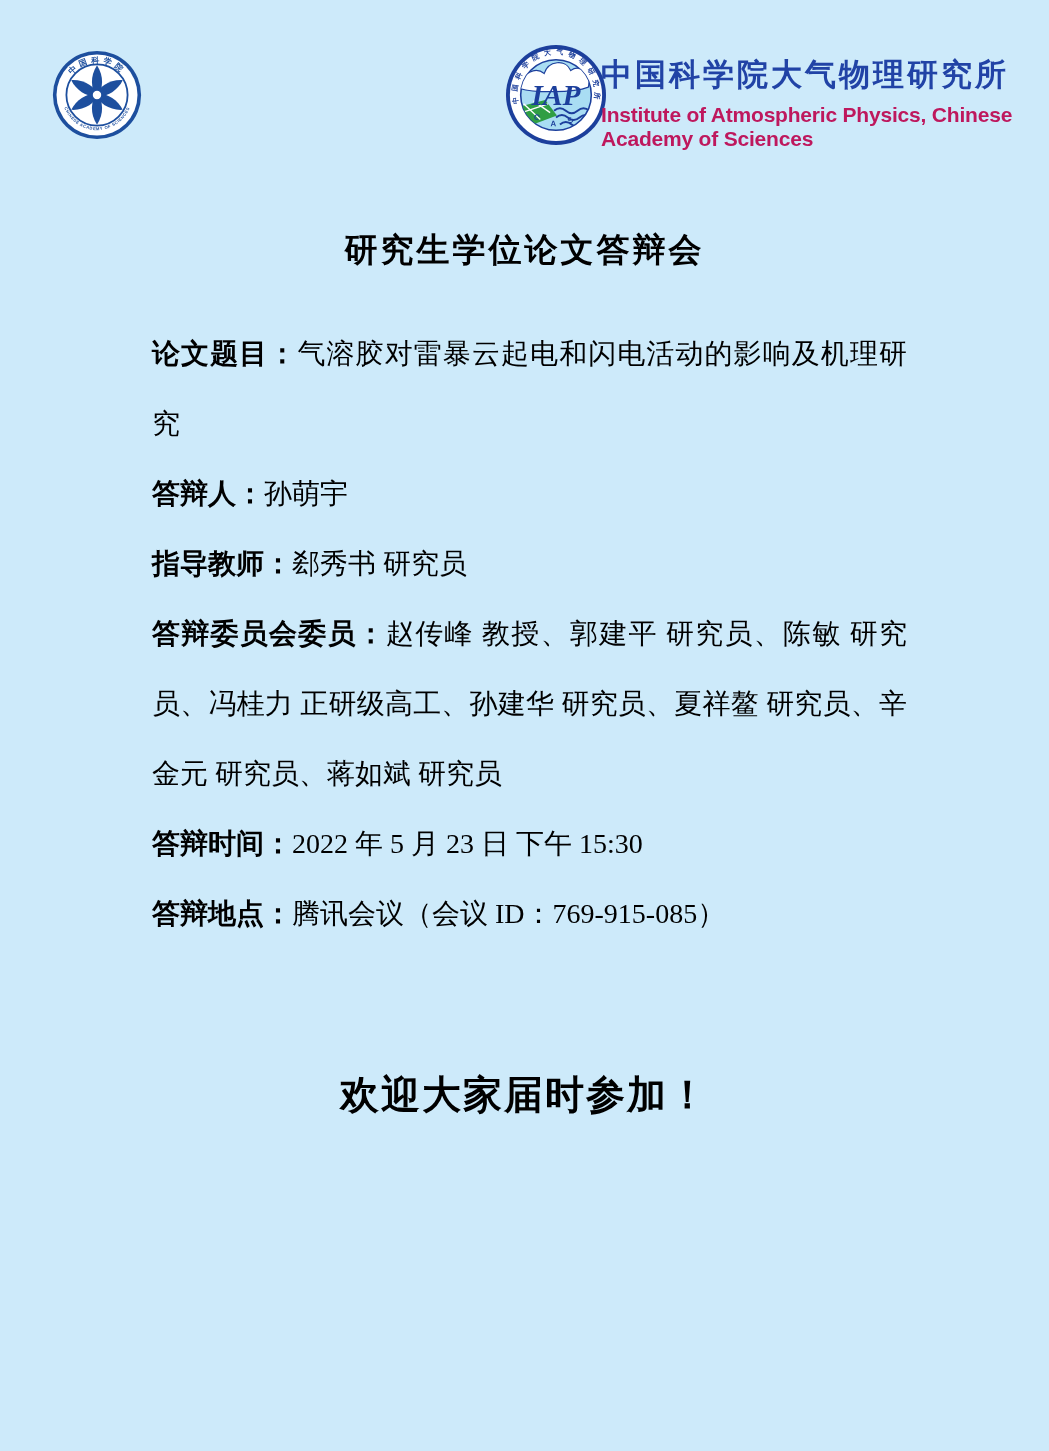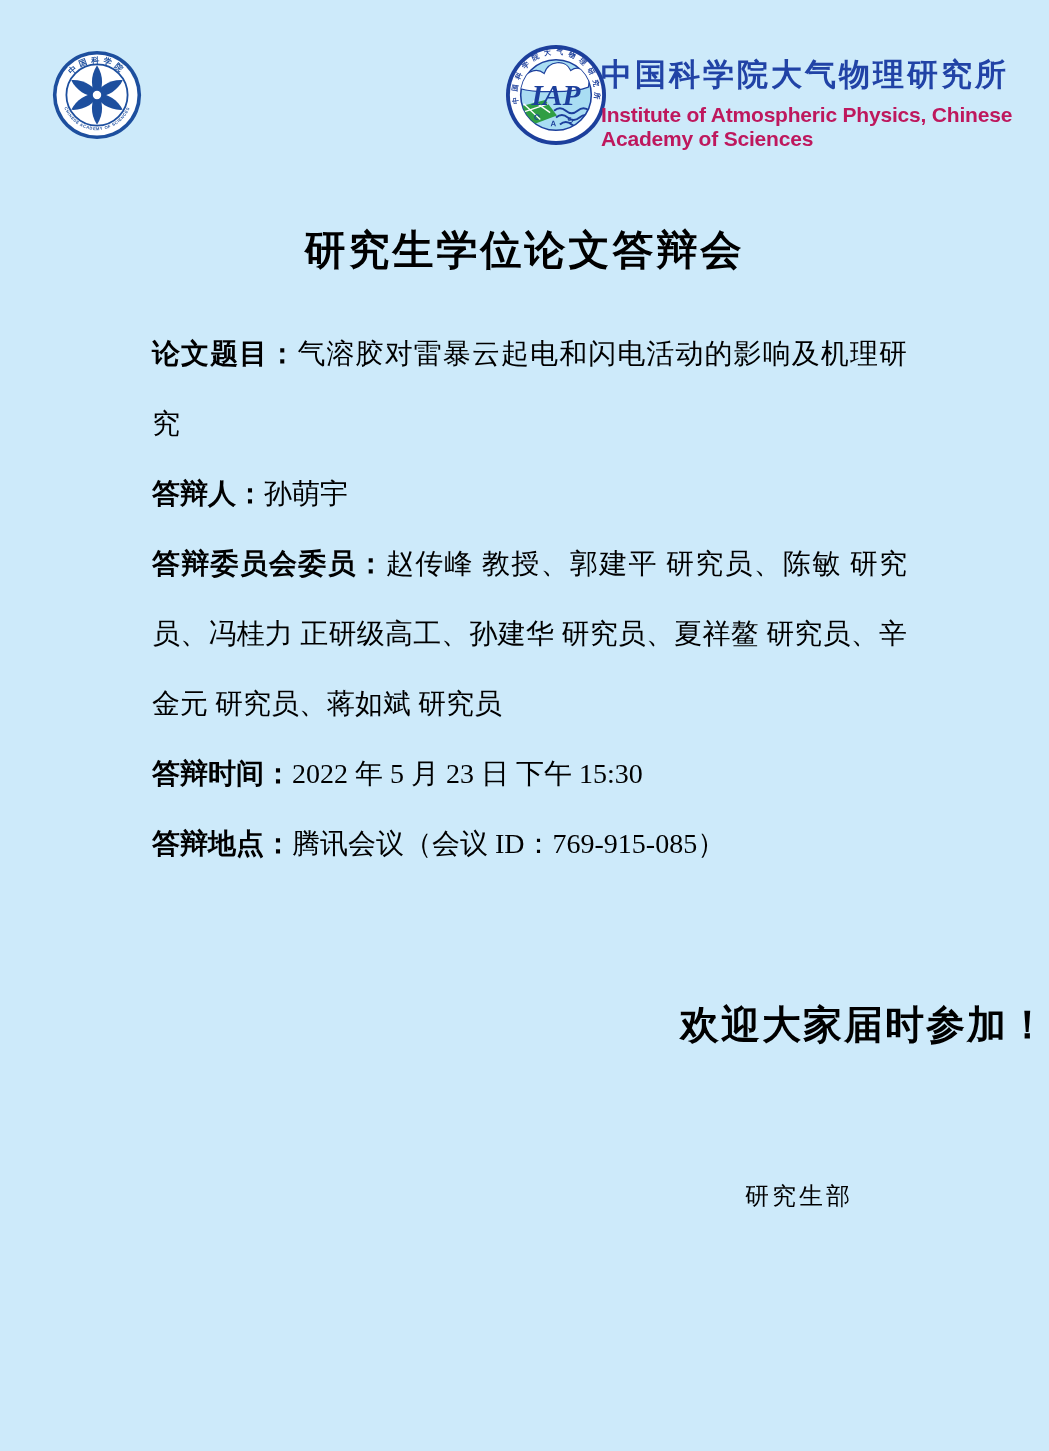--- a/index.html
+++ b/index.html
@@ -33,31 +33,31 @@
   .iap-name-zh {
     font-size:31px; line-height:46px; font-weight:bold; letter-spacing:3px;
     color:#2143a6; font-family:"Liberation Serif", serif; white-space:nowrap;
   }
   .iap-name-en {
     font-size:21px; line-height:24px; font-weight:bold; color:#be185d;
     margin-top:5px; letter-spacing:-0.2px;
   }
   .doc-title {
     margin-top:55px; text-align:center;
-    font-size:41px; line-height:50px; font-weight:700; letter-spacing:3px;
+    font-size:33px; line-height:50px; font-weight:700; letter-spacing:3px;
   }
   .fields {
     margin:44px 0 0 152px; width:755px;
     font-size:28px; line-height:70px;
   }
   .field { text-align:justify; }
   .field-label { font-weight:bold; font-family:"Liberation Sans", sans-serif; }
   .field-value { font-family:"Liberation Serif", serif; }
   .closing {
-    margin-top:118px; text-align:right;
+    margin-top:118px; text-align:center;
     font-size:39px; line-height:56px; font-weight:700; letter-spacing:2px;
   }
   .signature {
     margin-top:128px; margin-left:745px;
     font-size:24px; line-height:30px; letter-spacing:3px;
     font-family:"Liberation Serif", serif;
   }
 </style>
 </head>
 <body>
@@ -139,22 +139,22 @@
       <div class="iap-name-en">Institute of Atmospheric Physics, Chinese Academy of Sciences</div>
     </div>
 
   </div>
 
   <div class="doc-title">研究生学位论文答辩会</div>
 
   <div class="fields">
     <p class="field"><span class="field-label">论文题目：</span><span class="field-value">气溶胶对雷暴云起电和闪电活动的影响及机理研究</span></p>
     <p class="field"><span class="field-label">答辩人：</span><span class="field-value">孙萌宇</span></p>
+    <p class="field"><span class="field-label">指导教师：</span><span class="field-value">郄秀书 研究员</span></p>
     <p class="field"><span class="field-label">答辩委员会委员：</span><span class="field-value">赵传峰 教授、郭建平 研究员、陈敏 研究员、冯桂力 正研级高工、孙建华 研究员、夏祥鳌 研究员、辛金元 研究员、蒋如斌 研究员</span></p>
     <p class="field"><span class="field-label">答辩时间：</span><span class="field-value">2022 年 5 月 23 日 下午 15:30</span></p>
     <p class="field"><span class="field-label">答辩地点：</span><span class="field-value">腾讯会议（会议 ID：769-915-085）</span></p>
   </div>
 
   <div class="closing">欢迎大家届时参加！</div>
 
-  <div class="signature">研究生部</div>
 
 </div>
 
 </body></html>

